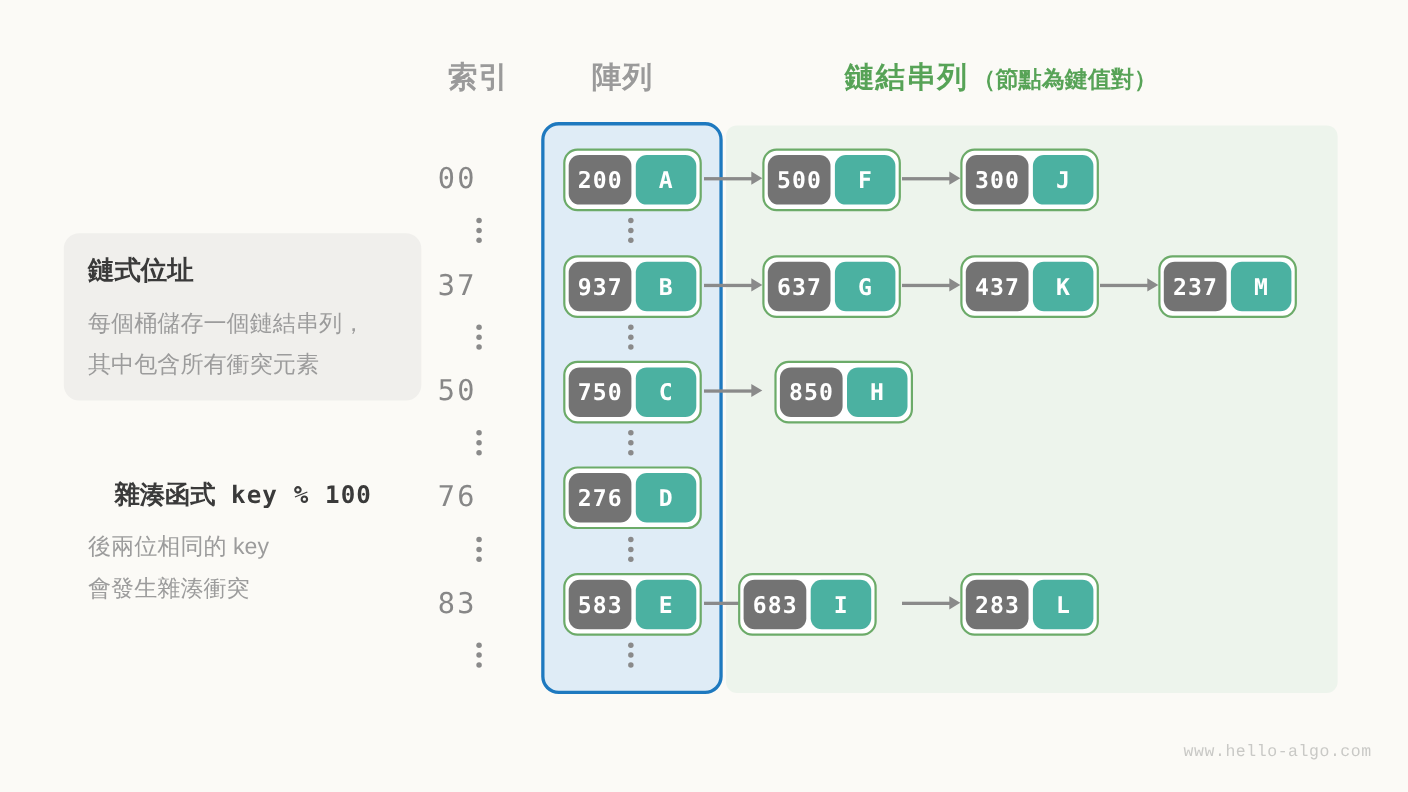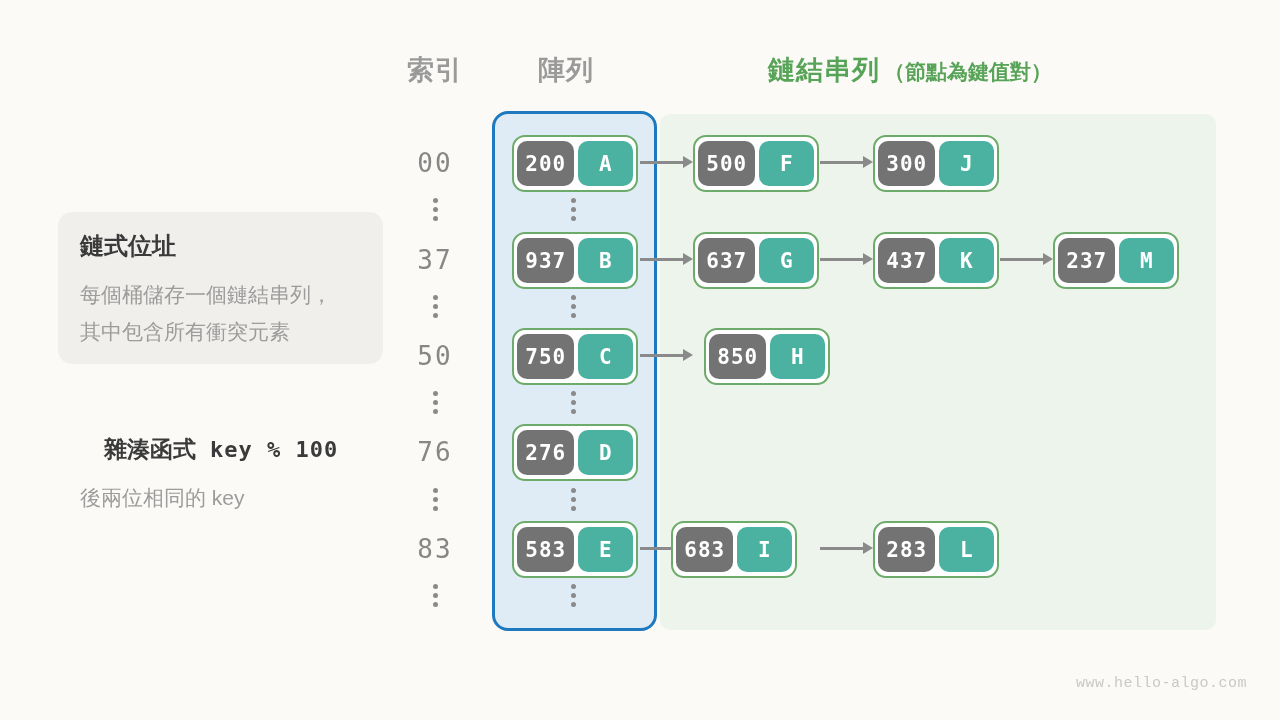--- a/index.html
+++ b/index.html
@@ -59,21 +59,21 @@
   }
   .arrow i{
     position:absolute;right:-9px;top:-5px;width:0;height:0;
     border-left:10px solid #8a8a8a;
     border-top:6.5px solid transparent;
     border-bottom:6.5px solid transparent;
   }
 
   
   .idx{
-    position:absolute;left:398px;width:74px;text-align:center;
+    position:absolute;left:398px;width:74px;text-align:left;
     font-family:"DejaVu Sans Mono", monospace;
     font-size:26px;color:#878787;letter-spacing:2px;
   }
 
   
   .dots{position:absolute;width:6px;}
   .dots i{
     display:block;width:5px;height:5px;border-radius:50%;
     background:#8a8a8a;margin:0 auto 4px auto;
   }
@@ -130,20 +130,21 @@
     <div class="title">鏈式位址</div>
     <div class="line">每個桶儲存一個鏈結串列，</div>
     <div class="line">其中包含所有衝突元素</div>
   </div>
 
   <div class="hash-note">
     <div class="title-row">
       <span class="t">雜湊函式</span><span class="code">key % 100</span>
     </div>
     <div class="line">後兩位相同的 key</div>
+    <div class="line">會發生雜湊衝突</div>
   </div>
 
   <div class="idx" style="top:148px">00</div>
   <div class="kv" style="left:512px;top:135px">
     <span class="k">200</span>
     <span class="v">A</span>
   </div>
   <div class="arrow" style="left:640px;top:161px">
       <i></i>
     </div>

